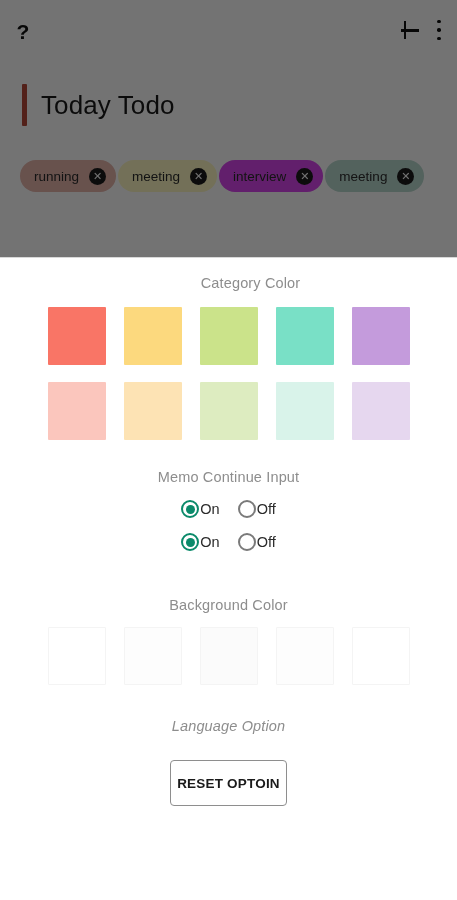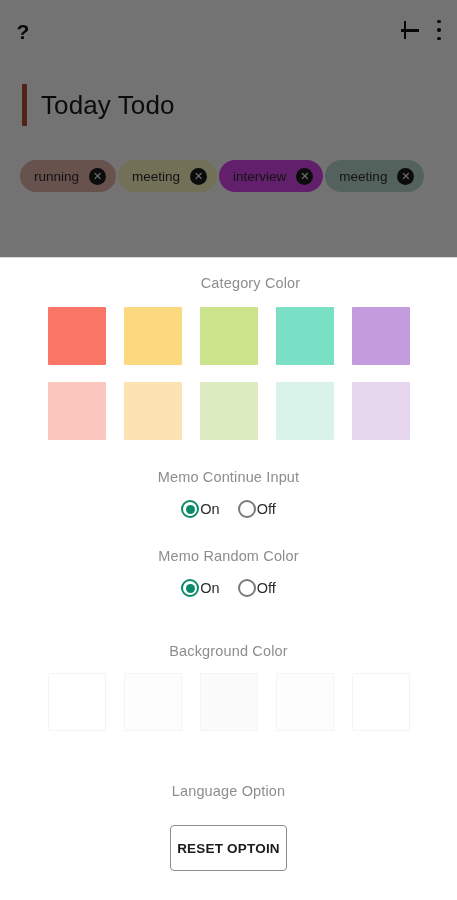--- a/index.html
+++ b/index.html
@@ -246,21 +246,21 @@
   .b-cat-label { margin-top: 17px; padding-left: 44px; }
   .b-cat-row   { margin-top: 16px; }
   .b-memo-label{ margin-top: 29px; }
   .b-memo-row  { margin-top: 17px; }
   .b-mci-label { margin-top: 29px; }
   .b-mci-row   { margin-top: 15px; }
   .b-mrc-label { margin-top: 30px; }
   .b-mrc-row   { margin-top: 15px; }
   .b-bg-label  { margin-top: 46px; }
   .b-bg-row    { margin-top: 14px; }
-  .b-lang-label{ margin-top: 52px; }
+  .b-lang-label{ margin-top: 33px; font-style: italic; }
   .b-lang-row  { margin-top: 14px; }
   .b-reset     { margin-top: 26px; }
 </style>
 </head>
 <body>
 
 <div id="app">
 
   <div class="backdrop">
     <div class="backdrop-inner">
@@ -327,21 +327,20 @@
       <div class="radio-opt">
         <span class="radio on"></span>
         <span class="radio-label">On</span>
       </div>
       <div class="radio-opt">
         <span class="radio"></span>
         <span class="radio-label">Off</span>
       </div>
     </div>
 
-    <div class="section-label b-mrc-label">Memo Random Color</div>
     <div class="radio-row b-mrc-row">
       <div class="radio-opt">
         <span class="radio on"></span>
         <span class="radio-label">On</span>
       </div>
       <div class="radio-opt">
         <span class="radio"></span>
         <span class="radio-label">Off</span>
       </div>
     </div>

